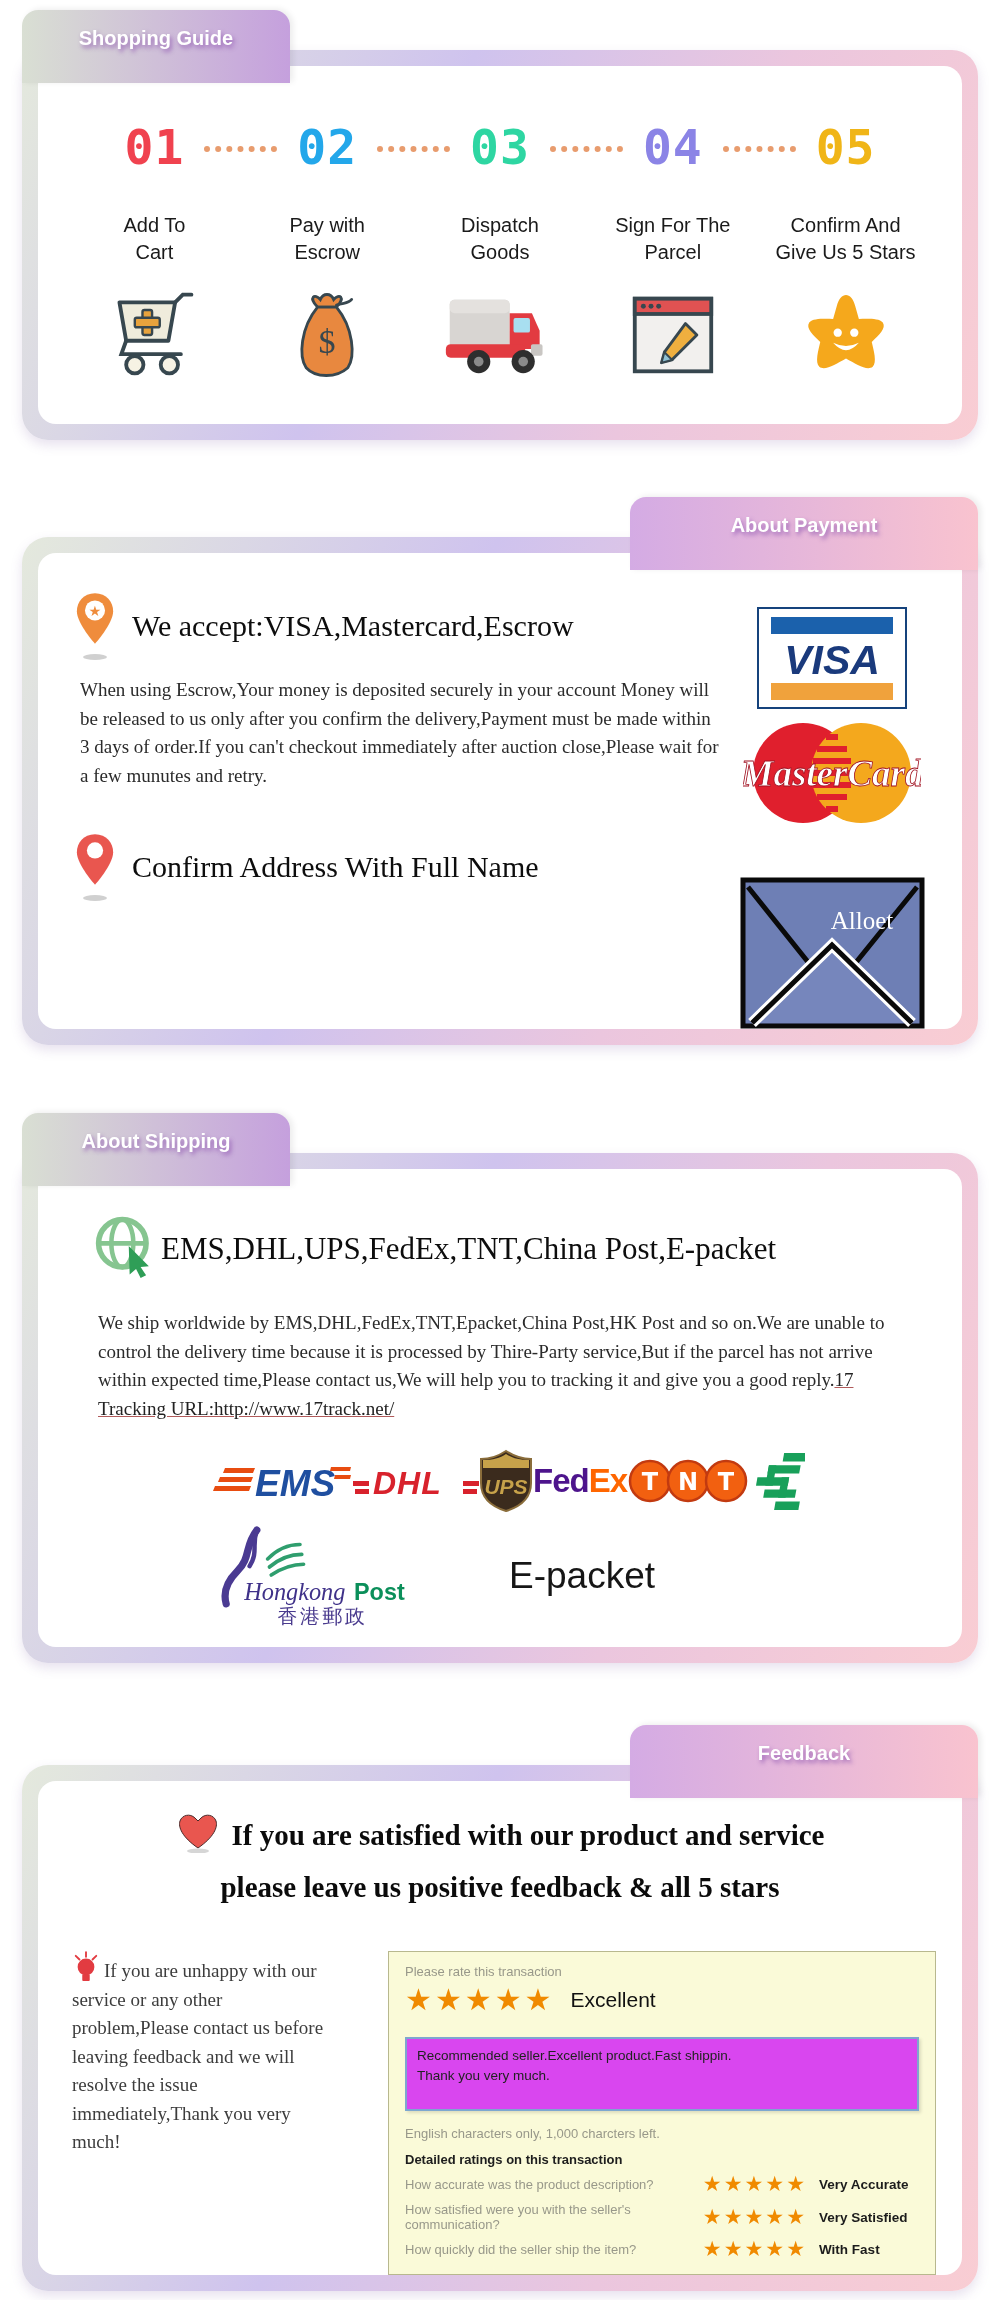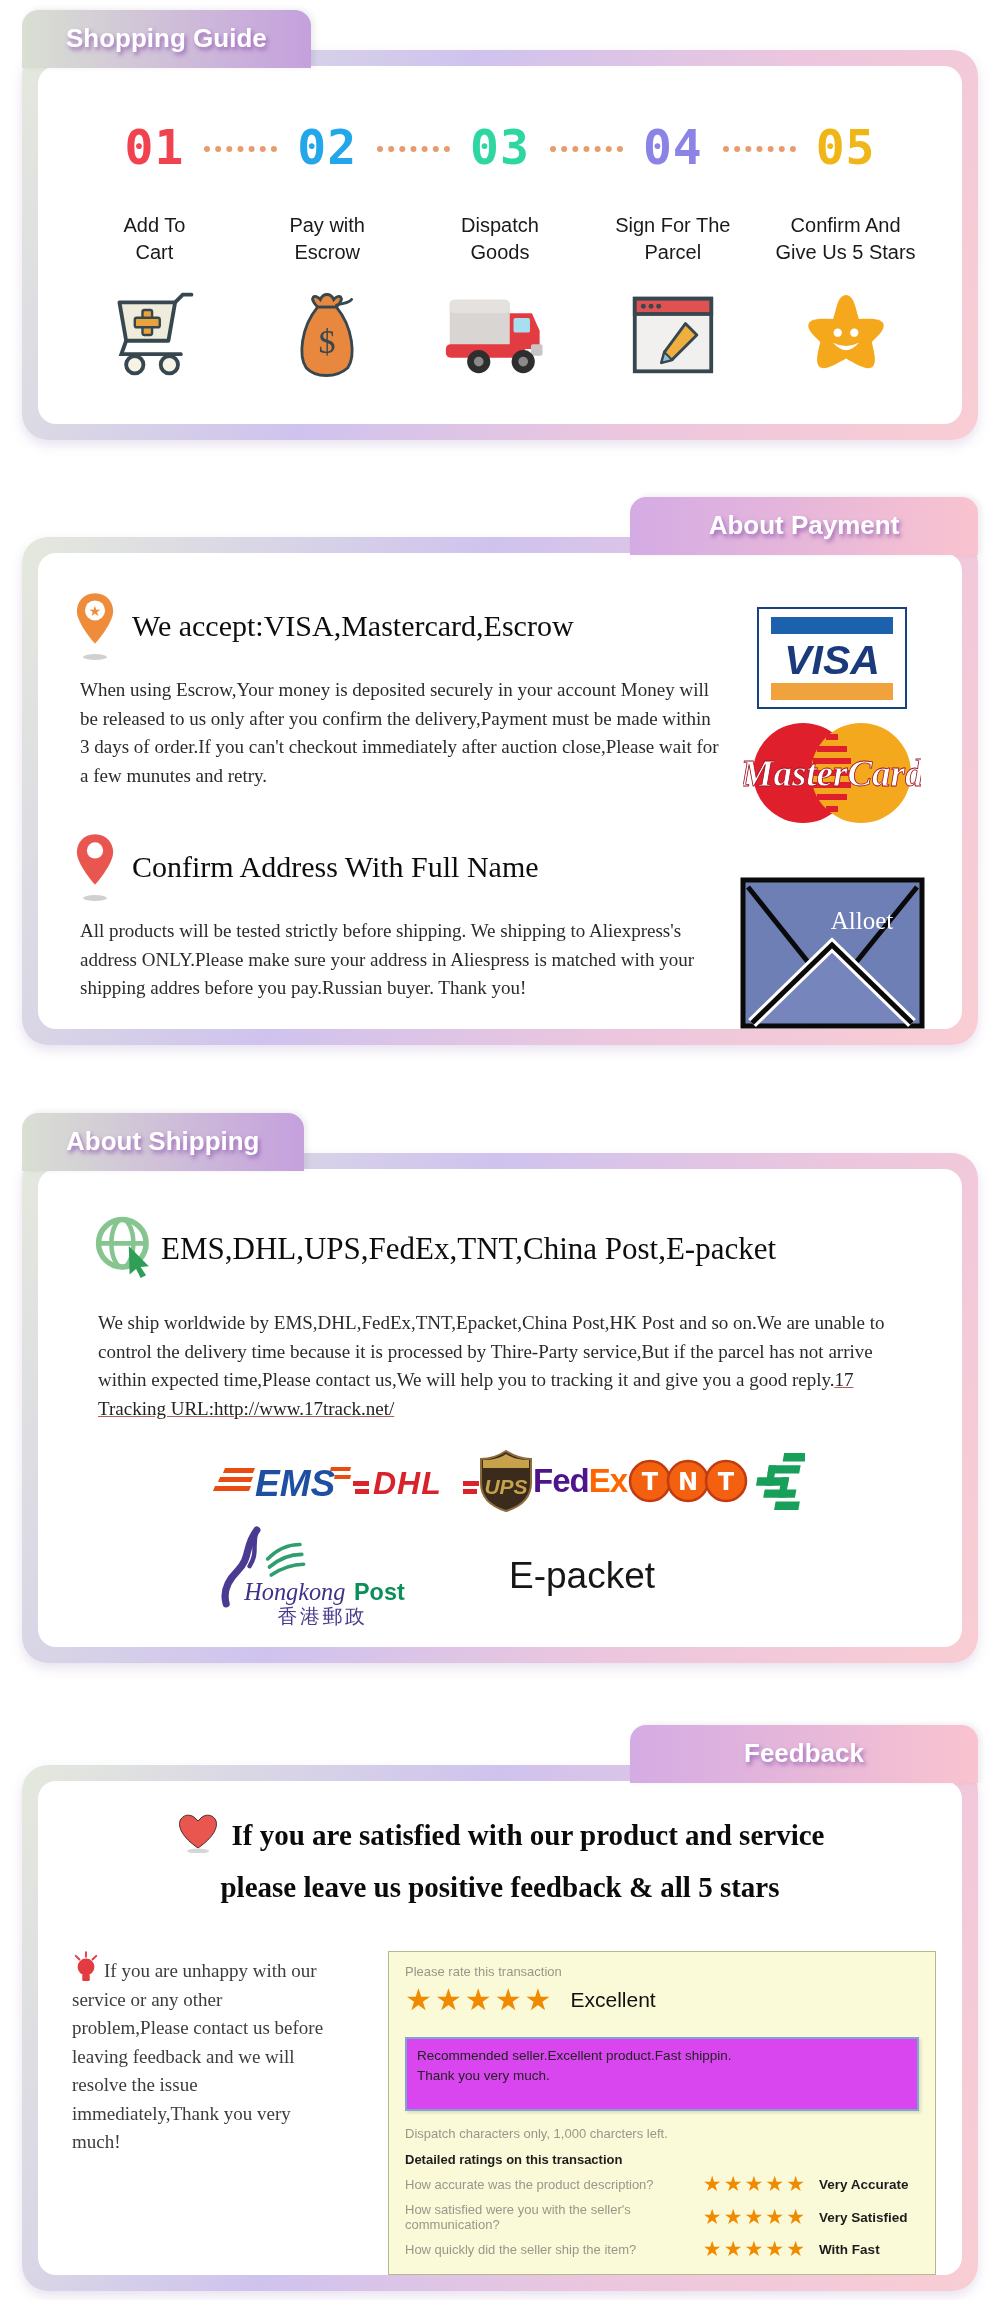--- a/index.html
+++ b/index.html
@@ -6,22 +6,22 @@
   html,body { background:#fff; }
   body { width:1000px; height:2300px; margin:0 auto; overflow:hidden;
          font-family:"Liberation Sans", sans-serif; }
 
   .sec { position:relative; margin:0 22px; padding-top:40px; }
   #sec1 { margin-top:10px; }
   #sec2 { margin-top:57px; }
   #sec3 { margin-top:68px; }
   #sec4 { margin-top:62px; }
 
-  .tab { position:absolute; top:0; height:58px; line-height:56px; z-index:3;
-         color:#fff; font-size:26px; font-weight:bold; text-align:center;
+  .tab { position:absolute; top:0; height:73px; line-height:56px; z-index:3;
+         color:#fff; font-size:20px; font-weight:bold; text-align:center;
          border-radius:16px 16px 0 0; padding:0 44px;
          text-shadow:2px 3px 4px rgba(148,94,180,.85);
          box-shadow:3px -1px 6px rgba(0,0,0,.08); }
   .tab-left  { left:0;  min-width:268px; background:linear-gradient(90deg,#d9dfd3,#c5a0dd); }
   .tab-right { right:0; min-width:348px; background:linear-gradient(90deg,#d4abe4,#f9c3cf); }
 
   .gcard { position:relative; z-index:2; border-radius:26px; padding:16px;
            background:linear-gradient(115deg,#e4e9dd 0%,#cfc3ee 40%,#ebc6de 68%,#f9cdd3 100%);
            box-shadow:0 5px 12px rgba(120,90,160,.18); }
   .inner { background:#fff; border-radius:18px; }
@@ -214,21 +214,20 @@
         <div class="head-row mt42">
           <div class="pin-wrap">
             <svg width="42" height="56" viewBox="0 0 44 58">
               <path d="M22 2 C10 2 3 11 3 21 C3 34 22 55 22 55 C22 55 41 34 41 21 C41 11 34 2 22 2 Z" fill="#e9564f"></path>
               <circle cx="22" cy="19" r="8.5" fill="#fff"></circle>
             </svg>
             <div class="shadow-dot"></div>
           </div>
           <div class="h-serif">Confirm Address With Full Name</div>
         </div>
-        <p class="para">All products will be tested strictly before shipping. We shipping to Aliexpress's address ONLY.Please make sure your address in Aliespress is matched with your shipping addres before you pay.Russian buyer. Thank you!</p>
       </div>
 
       <div class="pay-right">
         <svg width="150" height="102" viewBox="0 0 150 102">
           <rect x="1" y="1" width="148" height="100" fill="#fff" stroke="#15437c" stroke-width="2"></rect>
           <rect x="14" y="10" width="122" height="17" fill="#1b61ac"></rect>
           <text x="75" y="67" text-anchor="middle" font-size="41" font-weight="bold" font-style="italic" fill="#1a3a7c" font-family="Liberation Sans, sans-serif">VISA</text>
           <rect x="14" y="76" width="122" height="17" fill="#f0a23c"></rect>
         </svg>
 
@@ -382,21 +381,21 @@
         <div class="rate-panel">
           <div class="gray-txt">Please rate this transaction</div>
           <div class="overall-row">
             <span class="stars-big">★★★★★</span>
             <span class="overall-label">Excellent</span>
           </div>
           <div class="comment-box">
             <div>Recommended seller.Excellent product.Fast shippin.</div>
             <div>Thank you very much.</div>
           </div>
-          <div class="gray-txt chars-note">Dispatch characters only, 1,000 charcters left.</div>
+          <div class="gray-txt chars-note">English characters only, 1,000 charcters left.</div>
           <div class="details-title">Detailed ratings on this transaction</div>
 
           <div class="rate-row">
             <span class="rate-q">How accurate was the product description?</span>
             <span class="stars-small">★★★★★</span>
             <span class="rate-label">Very Accurate</span>
           </div>
           <div class="rate-row">
             <span class="rate-q">How satisfied were you with the seller's communication?</span>
             <span class="stars-small">★★★★★</span>

